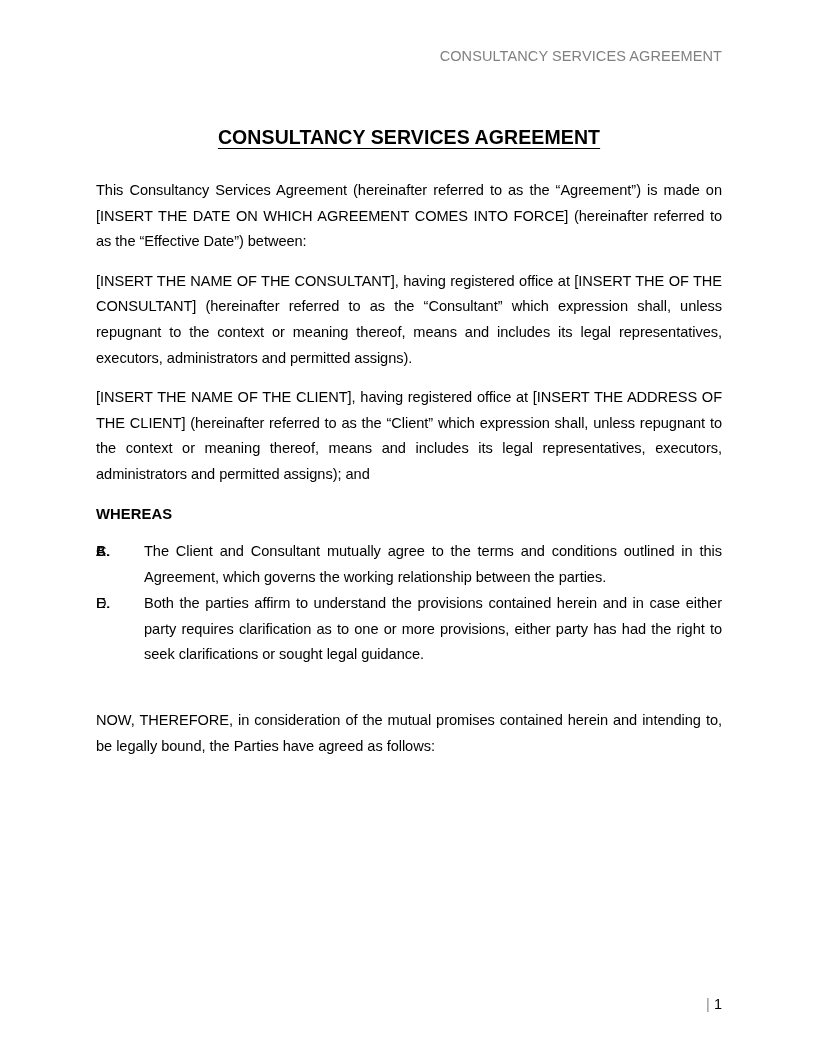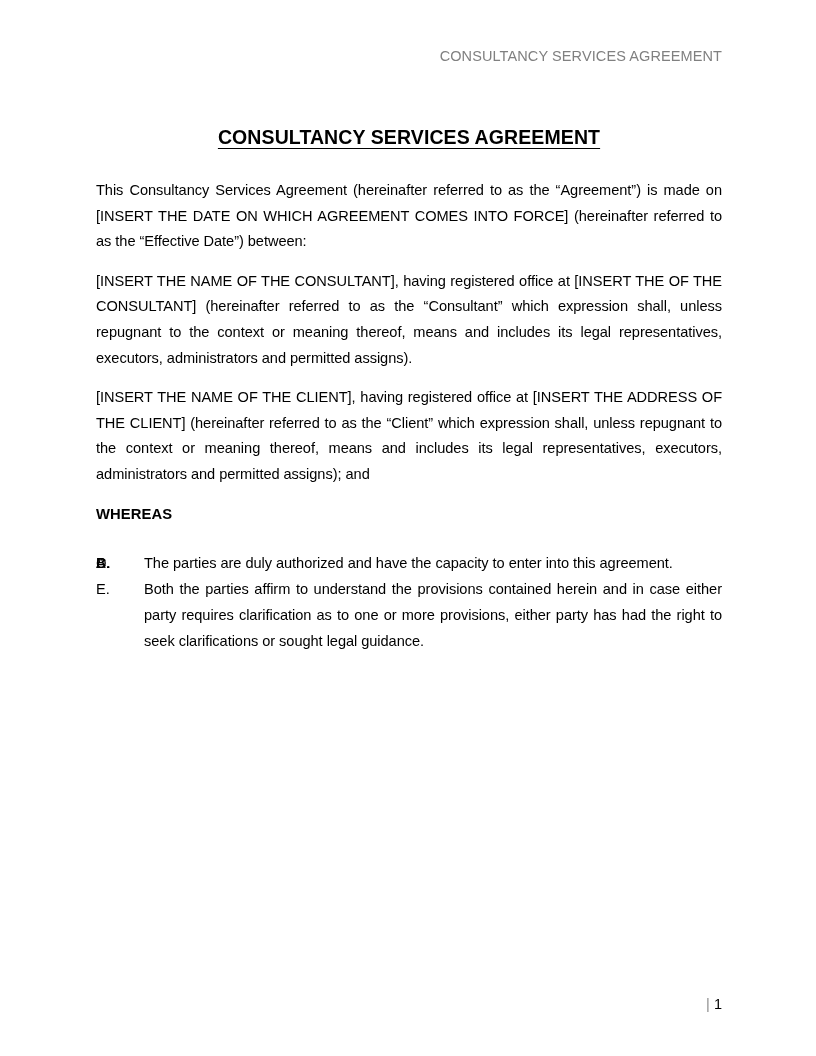--- a/index.html
+++ b/index.html
@@ -62,21 +62,21 @@
     text-align: justify;
     text-justify: inter-word;
     margin: 14px 0 14px 0;
     letter-spacing: -0.05px;
   }
 
   .whereas {
     font-size: 14.8px;
     font-weight: bold;
     line-height: 25.6px;
-    margin: 8px 0 24px 0;
+    margin: 8px 0 12px 0;
     letter-spacing: 0.1px;
   }
 
   
   .alpha-list {
     margin: 0;
     padding: 0;
     list-style: none;
   }
   .alpha-list li {
@@ -144,33 +144,34 @@
 
     <ol class="alpha-list">
       <li>
         <span class="marker">A.</span>
       </li>
       <li>
         <span class="marker">B.</span>
       </li>
       <li>
         <span class="marker">C.</span>
+        <span class="text">The Client and Consultant mutually agree to the terms and conditions outlined in this Agreement, which governs the working relationship between the parties.</span>
       </li>
       <li>
         <span class="marker">D.</span>
-        <span class="text">The parties are duly authorized and have the capacity to enter into this agreement.</span>
       </li>
       <li>
         <span class="marker">E.</span>
         <span class="text">Both the parties affirm to understand the provisions contained herein and in case either party requires clarification as to one or more provisions, either party has had the right to seek clarifications or sought legal guidance.</span>
       </li>
     </ol>
 
     <div class="closing-gap"></div>
 
+    <p class="para">NOW, THEREFORE, in consideration of the mutual promises contained herein and intending to, be legally bound, the Parties have agreed as follows:</p>
 
   </div>
 
   <div class="doc-footer">
     <span class="bar">|</span>
     <span class="pagenum">1</span>
   </div>
 
 </div>
 

